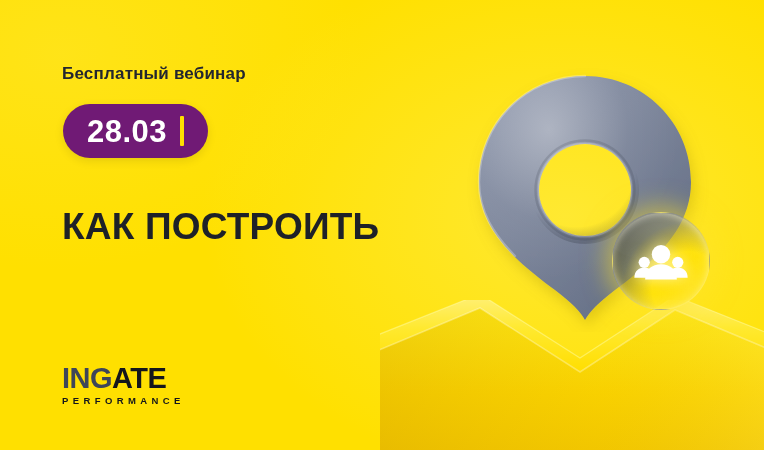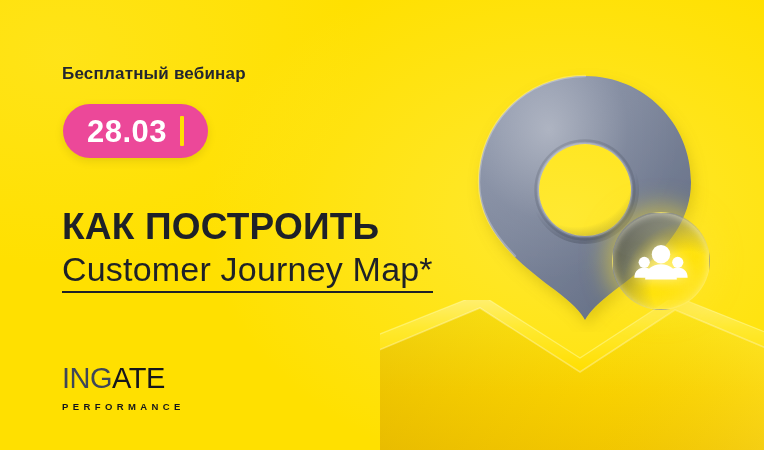--- a/index.html
+++ b/index.html
@@ -95,21 +95,21 @@
     white-space: nowrap;
   }
 
   .date-pill {
     position: absolute;
     left: 63px;
     top: 104px;
     height: 54px;
     padding: 0 24px;
     border-radius: 27px;
-    background: #ec4899;
+    background: #701a75;
     display: flex;
     align-items: center;
     gap: 13px;
     box-shadow: 0 3px 10px rgba(0,0,0,0.10);
   }
   .date-pill .seg {
     color: #FFFFFF;
     font-size: 31px;
     font-weight: bold;
     letter-spacing: 0.5px;
@@ -165,29 +165,29 @@
   }
 
   
   .logo {
     position: absolute;
     left: 62px;
     top: 364px;
   }
   .logo .wordmark {
     font-size: 29px;
-    font-weight: normal;
+    font-weight: bold;
     letter-spacing: -0.5px;
     line-height: 1;
     white-space: nowrap;
   }
   .logo .wm-a { color: #3E4659; }
   .logo .wm-b { color: #14161C; }
   .logo .tagline {
-    margin-top: 8px;
+    margin-top: 2px;
     font-size: 9.5px;
     font-weight: bold;
     letter-spacing: 4.4px;
     color: #14161C;
     white-space: nowrap;
   }
 </style>
 </head>
 <body>
 
@@ -292,24 +292,20 @@
 
   <div class="kicker">Бесплатный вебинар</div>
 
   <div class="date-pill">
     <span class="seg">28.03</span>
     <span class="sep"></span>
   </div>
 
   <div class="headline">КАК ПОСТРОИТЬ</div>
 
-  <div class="subhead">
-    <span>Customer Journey Map*</span>
-    <span class="rule"></span>
-  </div>
 
 
   <div class="logo">
     <div class="wordmark">
       <span class="wm-a">ING</span><span class="wm-b">ATE</span>
     </div>
     <div class="tagline">PERFORMANCE</div>
   </div>
 
 </div>

